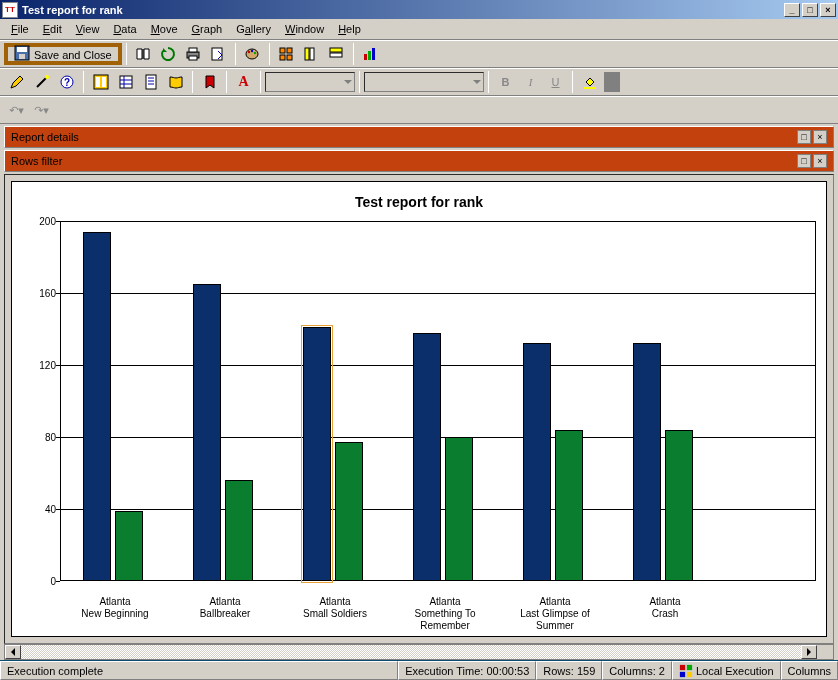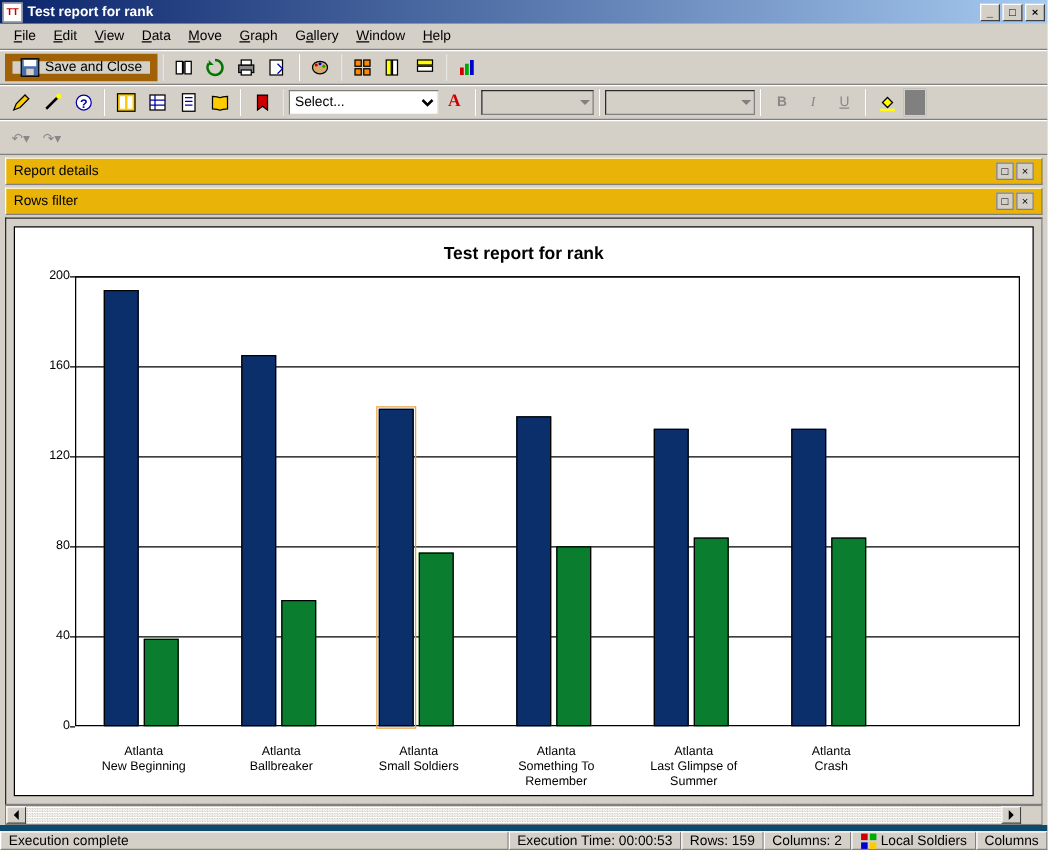--- a/index.html
+++ b/index.html
@@ -38,30 +38,30 @@
   .menubar .mitem u { text-decoration:underline; }
   
   .toolbar {
     background:#d4d0c8;display:flex;align-items:center;padding:2px 4px;border-bottom:1px solid #808080;border-top:1px solid #fff;height:28px;
   }
   .tb-sep { width:1px;height:22px;background:#808080;border-right:1px solid #fff;margin:0 4px; }
   .tb-btn {
     width:23px;height:22px;border:1px solid #d4d0c8;display:flex;align-items:center;justify-content:center;margin:0 1px;cursor:default;
   }
   .tb-btn svg{width:16px;height:16px;}
-  .tb-save { display:flex;align-items:center;padding:0 6px;height:22px;border:6px solid #a16207;cursor:default;}
+  .tb-save { display:flex;align-items:flex-end;padding:0 6px;height:22px;border:4px solid #a16207;cursor:default;}
   .tb-save svg{width:16px;height:16px;margin-right:4px;}
   .tb-select {
     height:20px;font-size:11px;width:120px;background:#fff;border:1px inset #d4d0c8;
   }
   .tb-dd-empty { width:90px;height:20px;background:#d4d0c8;border:1px inset #808080;display:flex;align-items:center;padding:0 2px;}
   .tb-dd-empty .arrow{margin-left:auto;border-left:4px solid transparent;border-right:4px solid transparent;border-top:4px solid #808080;}
   
   .panel-hdr {
-    background:#eab308;border:1px solid #fff;border-right-color:#808080;border-bottom-color:#808080;height:22px;display:flex;align-items:center;padding:0 6px;margin:2px 4px 0 4px;
+    background:#c2410c;border:1px solid #fff;border-right-color:#808080;border-bottom-color:#808080;height:22px;display:flex;align-items:center;padding:0 6px;margin:2px 4px 0 4px;
   }
   .panel-hdr .phlabel{flex:1;}
   .panel-hdr .ph-btn{width:14px;height:14px;border:1px solid #808080;margin-left:2px;display:flex;align-items:center;justify-content:center;font-size:9px;background:#d4d0c8;cursor:default;}
   
   .chart-wrap {
     flex:1;background:#d4d0c8;display:flex;flex-direction:column;min-height:0;margin:2px 4px 0 4px;border:1px inset #808080;position:relative;
   }
   .chart-inner {
     flex:1;background:#fff;margin:6px;position:relative;border:1px solid #000;
   }
@@ -84,21 +84,21 @@
   .legend .lrow{display:flex;align-items:center;margin-bottom:2px;}
   .legend .sw{width:10px;height:6px;border:1px solid #000;margin-right:4px;}
   
   .hscroll{height:16px;display:flex;background:#d4d0c8;margin:0 4px;border:1px solid #808080;}
   .sc-btn{width:16px;background:#d4d0c8;border:1px solid #fff;border-right-color:#404040;border-bottom-color:#404040;display:flex;align-items:center;justify-content:center;}
   .sc-track{flex:1;background:repeating-conic-gradient(#d4d0c8 0% 25%,#fff 0% 50%) 0/2px 2px;}
   .sc-btn .tri-l{border-top:4px solid transparent;border-bottom:4px solid transparent;border-right:4px solid #000;}
   .sc-btn .tri-r{border-top:4px solid transparent;border-bottom:4px solid transparent;border-left:4px solid #000;}
   .vscroll-corner{width:16px;background:#d4d0c8;}
   
-  .status{height:20px;background:#d4d0c8;display:flex;border-top:5px solid #0c4a6e;font-size:11px;}
+  .status{height:20px;background:#d4d0c8;display:flex;border-top:1px solid #0c4a6e;font-size:11px;}
   .status .cell{border:1px solid #808080;border-top-color:#fff;border-left-color:#fff;padding:2px 6px;display:flex;align-items:center;}
 </style>
 </head>
 <body>
 
 <div class="titlebar">
   <span class="app-icon">TT</span>
   <span class="title-text">Test report for rank</span>
   <span class="win-btn">_</span>
   <span class="win-btn">□</span>
@@ -239,23 +239,20 @@
         <path d="M2 3c3 0 4 1 6 1s3-1 6-1v10c-3 0-4 1-6 1s-3-1-6-1z" fill="#fc0" stroke="#000"></path>
       </svg>
     </span>
   <span class="tb-sep"></span>
   <span class="tb-btn">
       <svg viewBox="0 0 16 16">
         <path d="M4 2h8v12l-4-3-4 3z" fill="#c00" stroke="#000"></path>
       </svg>
     </span>
   <span class="tb-sep"></span>
-  <select class="tb-select">
-    <option>Select...</option>
-  </select>
   <span class="tb-btn" style="font-family:serif;font-weight:bold;color:#c00;font-size:14px;">A</span>
   <span class="tb-sep"></span>
   <span class="tb-dd-empty">
       <span class="arrow"></span>
     </span>
   <span class="tb-sep"></span>
   <span class="tb-dd-empty" style="width:120px;">
       <span class="arrow"></span>
     </span>
   <span class="tb-sep"></span>
@@ -366,16 +363,16 @@
   <span class="cell"><span>Execution Time:</span>&nbsp;<span>00:00:53</span></span>
   <span class="cell"><span>Rows:</span>&nbsp;<span>159</span></span>
   <span class="cell"><span>Columns:</span>&nbsp;<span>2</span></span>
   <span class="cell">
     <svg width="14" height="14" viewBox="0 0 16 16" style="margin-right:3px;">
         <rect x="1" y="1" width="6" height="6" fill="#c00"></rect>
         <rect x="9" y="1" width="6" height="6" fill="#0a0"></rect>
         <rect x="1" y="9" width="6" height="6" fill="#00c"></rect>
         <rect x="9" y="9" width="6" height="6" fill="#fc0"></rect>
       </svg>
-    <span>Local Soldiers</span>
+    <span>Local Execution</span>
   </span>
   <span class="cell">Columns</span>
 </div>
 
 </body></html>

